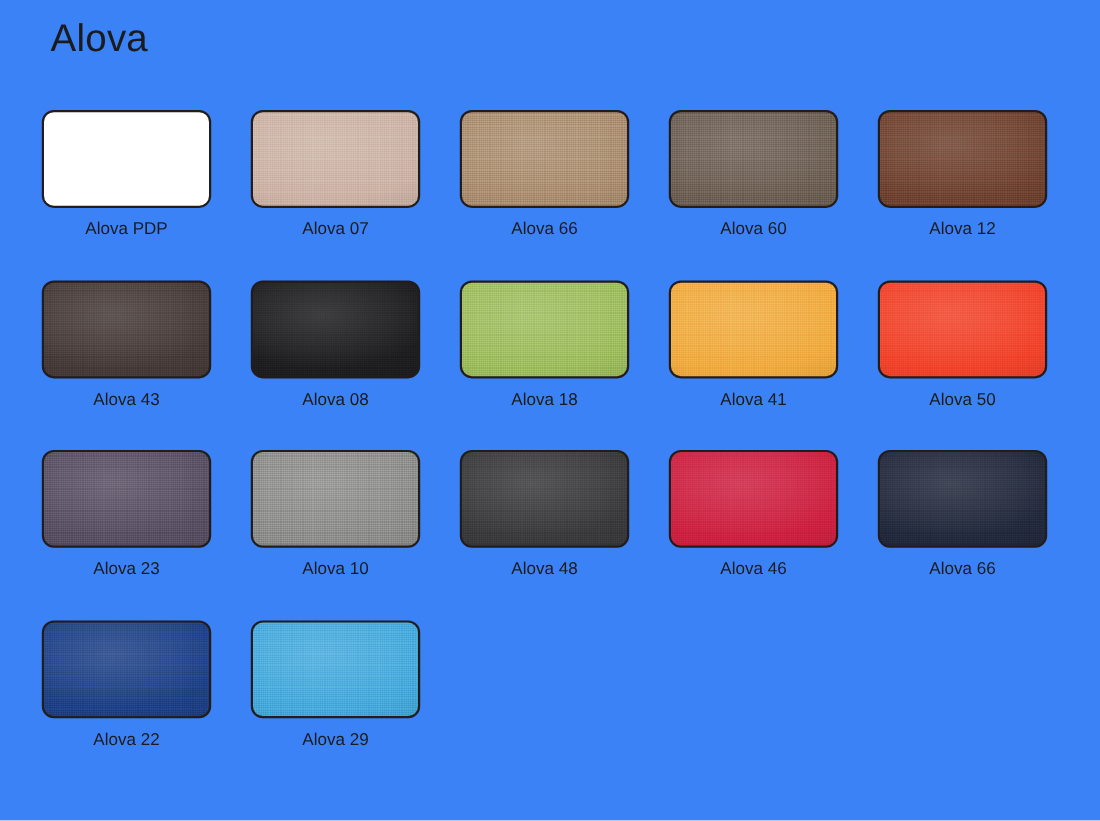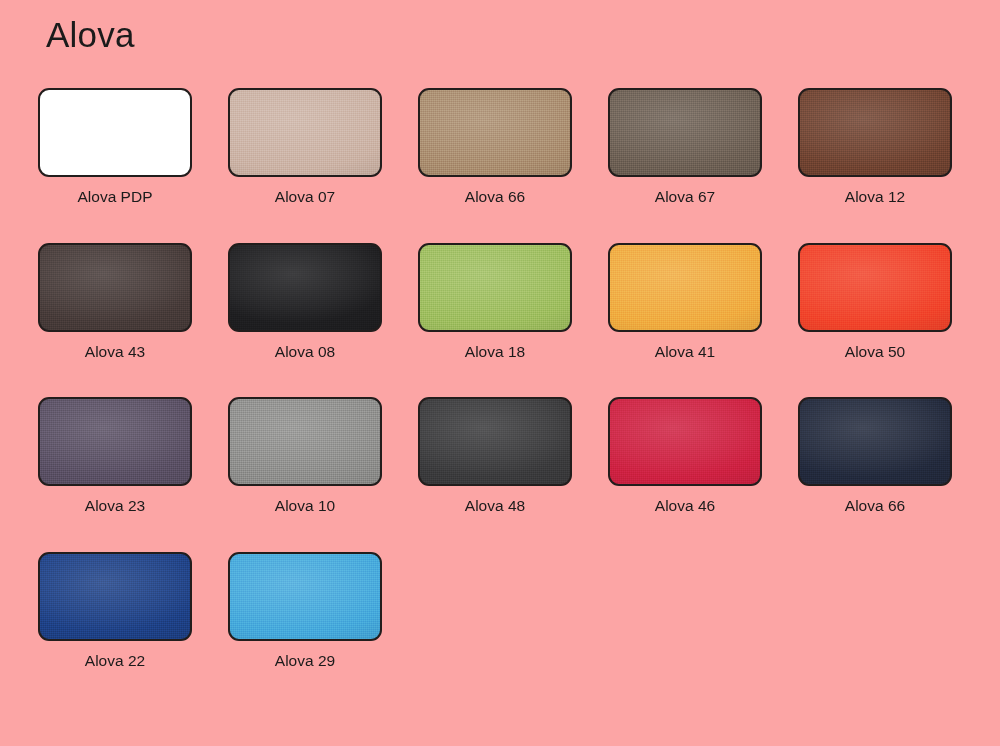--- a/index.html
+++ b/index.html
@@ -13,39 +13,39 @@
     background: #ffffff;
     font-family: "Liberation Sans", sans-serif;
     overflow: hidden;
     position: relative;
   }
 
   #page {
     position: relative;
     width: 1000px;
     height: 746px;
-    background: #fca5a5;
+    background: #3b82f6;
   }
 
   #page-title {
     position: absolute;
     left: 46px;
     top: 16px;
     font-size: 35px;
     font-weight: 300;
     letter-spacing: 0.2px;
     color: #1b1b1b;
     line-height: 1.1;
     white-space: nowrap;
   }
 
   #swatch-grid {
     position: absolute;
     left: 38px;
-    top: 88px;
+    top: 100px;
     width: 916px;
     display: grid;
     grid-template-columns: repeat(5, 154px);
     column-gap: 36px;
     row-gap: 57px;
     gap: 36px;
   }
 
   .swatch-cell {
     width: 154px;
@@ -135,21 +135,21 @@
           <div class="weave"></div>
           <div class="sheen"></div>
         </div>
         <div class="swatch-label">Alova 66</div>
       </div>
       <div class="swatch-cell">
         <div class="swatch-chip" style="background-color: rgb(108, 95, 83);">
           <div class="weave"></div>
           <div class="sheen"></div>
         </div>
-        <div class="swatch-label">Alova 67</div>
+        <div class="swatch-label">Alova 60</div>
       </div>
       <div class="swatch-cell">
         <div class="swatch-chip" style="background-color: rgb(110, 66, 48);">
           <div class="weave"></div>
           <div class="sheen"></div>
         </div>
         <div class="swatch-label">Alova 12</div>
       </div>
       <div class="swatch-cell">
         <div class="swatch-chip" style="background-color: rgb(70, 58, 56);">

